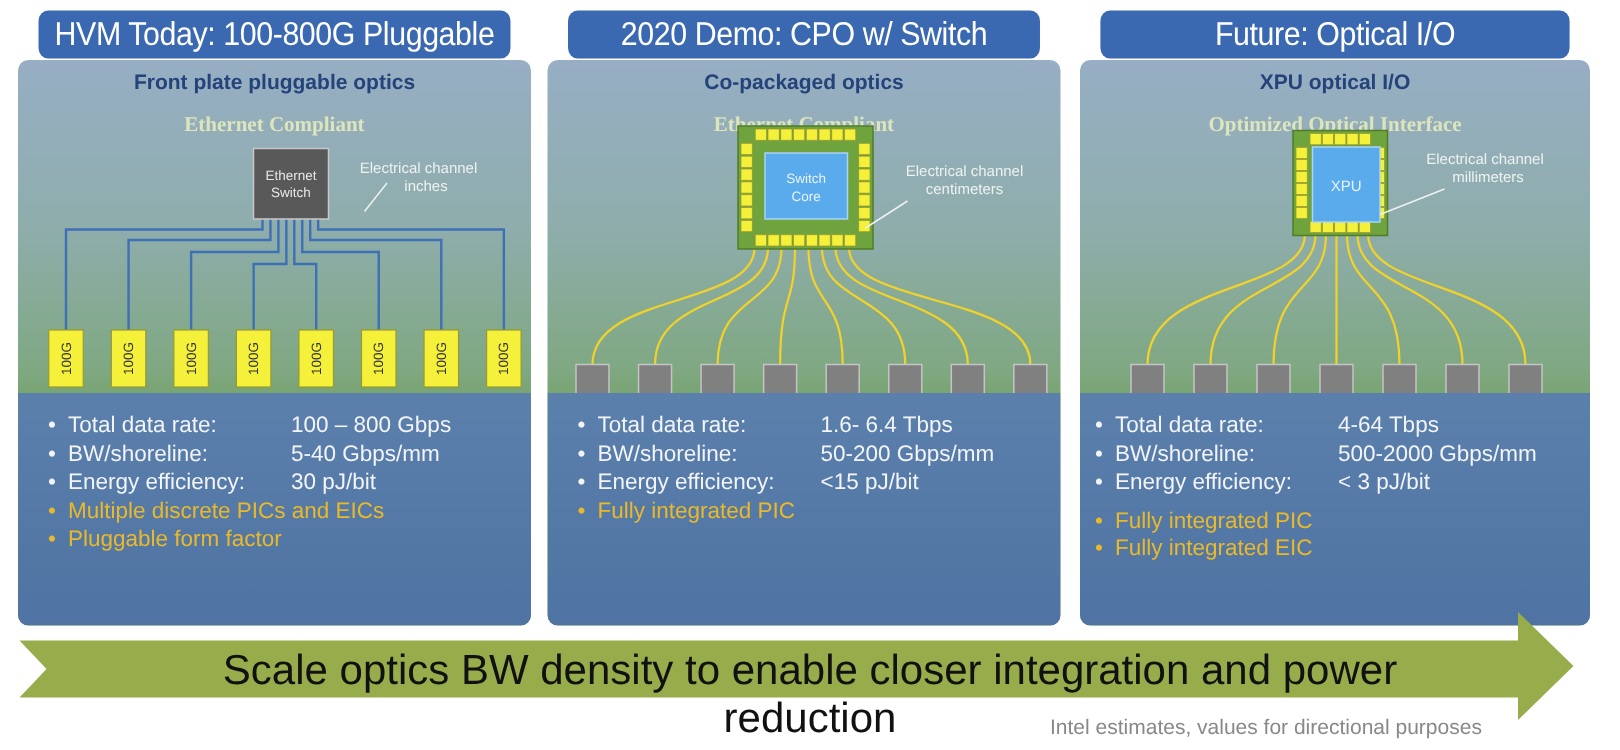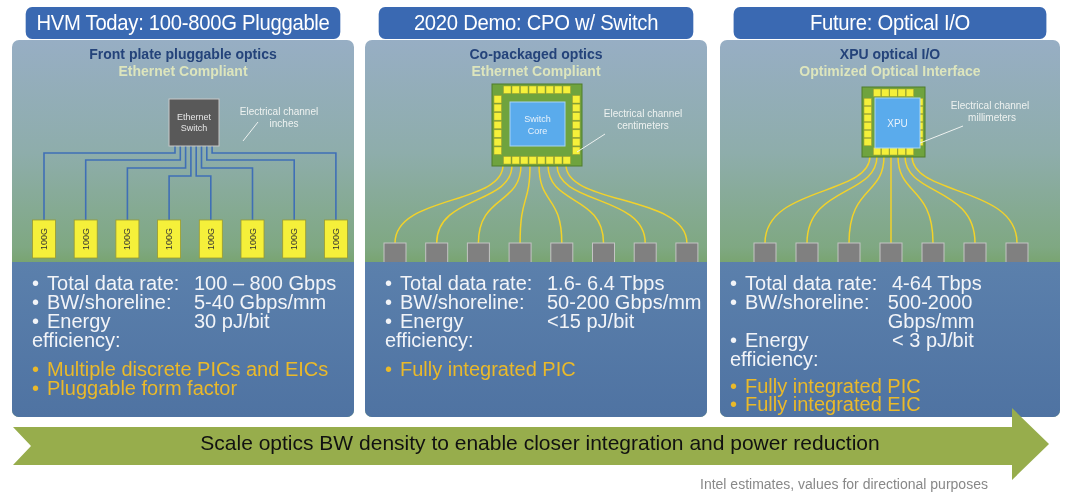--- a/index.html
+++ b/index.html
@@ -5,30 +5,30 @@
   html,body{margin:0;padding:0;}
   body{width:1080px;height:500px;background:#ffffff;position:relative;overflow:hidden;font-family:"Liberation Sans",sans-serif;}
   .panel{position:absolute;top:7px;width:342px;height:410px;}
   .panel-header{position:absolute;left:0;top:0;width:100%;height:32px;background:#3a69b2;border-radius:7px;color:#fff;font-size:22px;font-weight:normal;text-align:center;line-height:32px;letter-spacing:-0.3px;transform:scaleX(0.92);transform-origin:center;}
   .panel-header span{display:inline-block;}
   .panel-body{position:absolute;left:0;top:33px;width:100%;height:377px;border-radius:7px;overflow:hidden;
      background:linear-gradient(to bottom,#97aec4 0%,#8eadab 30%,#7fa882 55%,#77a36d 60%,#77a36d 100%);}
   .panel-lower{position:absolute;left:0;bottom:0;width:100%;height:155px;background:linear-gradient(to bottom,#5b80ac 0%,#4f73a2 100%);}
   .subtitle{position:absolute;left:0;width:100%;text-align:center;font-weight:bold;font-size:14px;}
   .sub1{top:6px;color:#24437a;}
-  .sub2{top:23px;color:#dde5bd;}
-  .stats{position:absolute;left:20px;top:12px;font-size:20px;color:#f2f4f8;line-height:19px;}
+  .sub2{top:36px;color:#dde5bd;font-family:Liberation Serif, serif;}
+  .stats{position:absolute;left:20px;top:12px;font-size:15px;color:#f2f4f8;line-height:19px;}
   .stat-row{display:flex;}
   .stat-row .lbl{width:162px;}
   .stat-row .lbl::before{content:"\2022";margin-right:8px;}
-  .notes{margin-top:10px;color:#eab92a;}
+  .notes{margin-top:0;color:#eab92a;}
   .note::before{content:"\2022";margin-right:8px;}
   svg.diagram{position:absolute;left:0;top:0;}
   .arrow{position:absolute;left:0;top:0;}
-  .arrow-text{position:absolute;left:90px;top:431px;width:900px;text-align:center;font-size:21px;color:#111;}
+  .arrow-text{position:absolute;left:90px;top:431px;width:900px;text-align:center;font-size:28px;color:#111;}
   .footnote{position:absolute;left:700px;top:476px;font-size:14px;color:#888;}
 </style>
 </head>
 <body>
 
 <div class="panel" style="left:12px;">
   <div class="panel-header"><span>HVM Today: 100-800G Pluggable</span></div>
   <div class="panel-body">
     <div class="subtitle sub1">Front plate pluggable optics</div>
     <div class="subtitle sub2">Ethernet Compliant</div>

